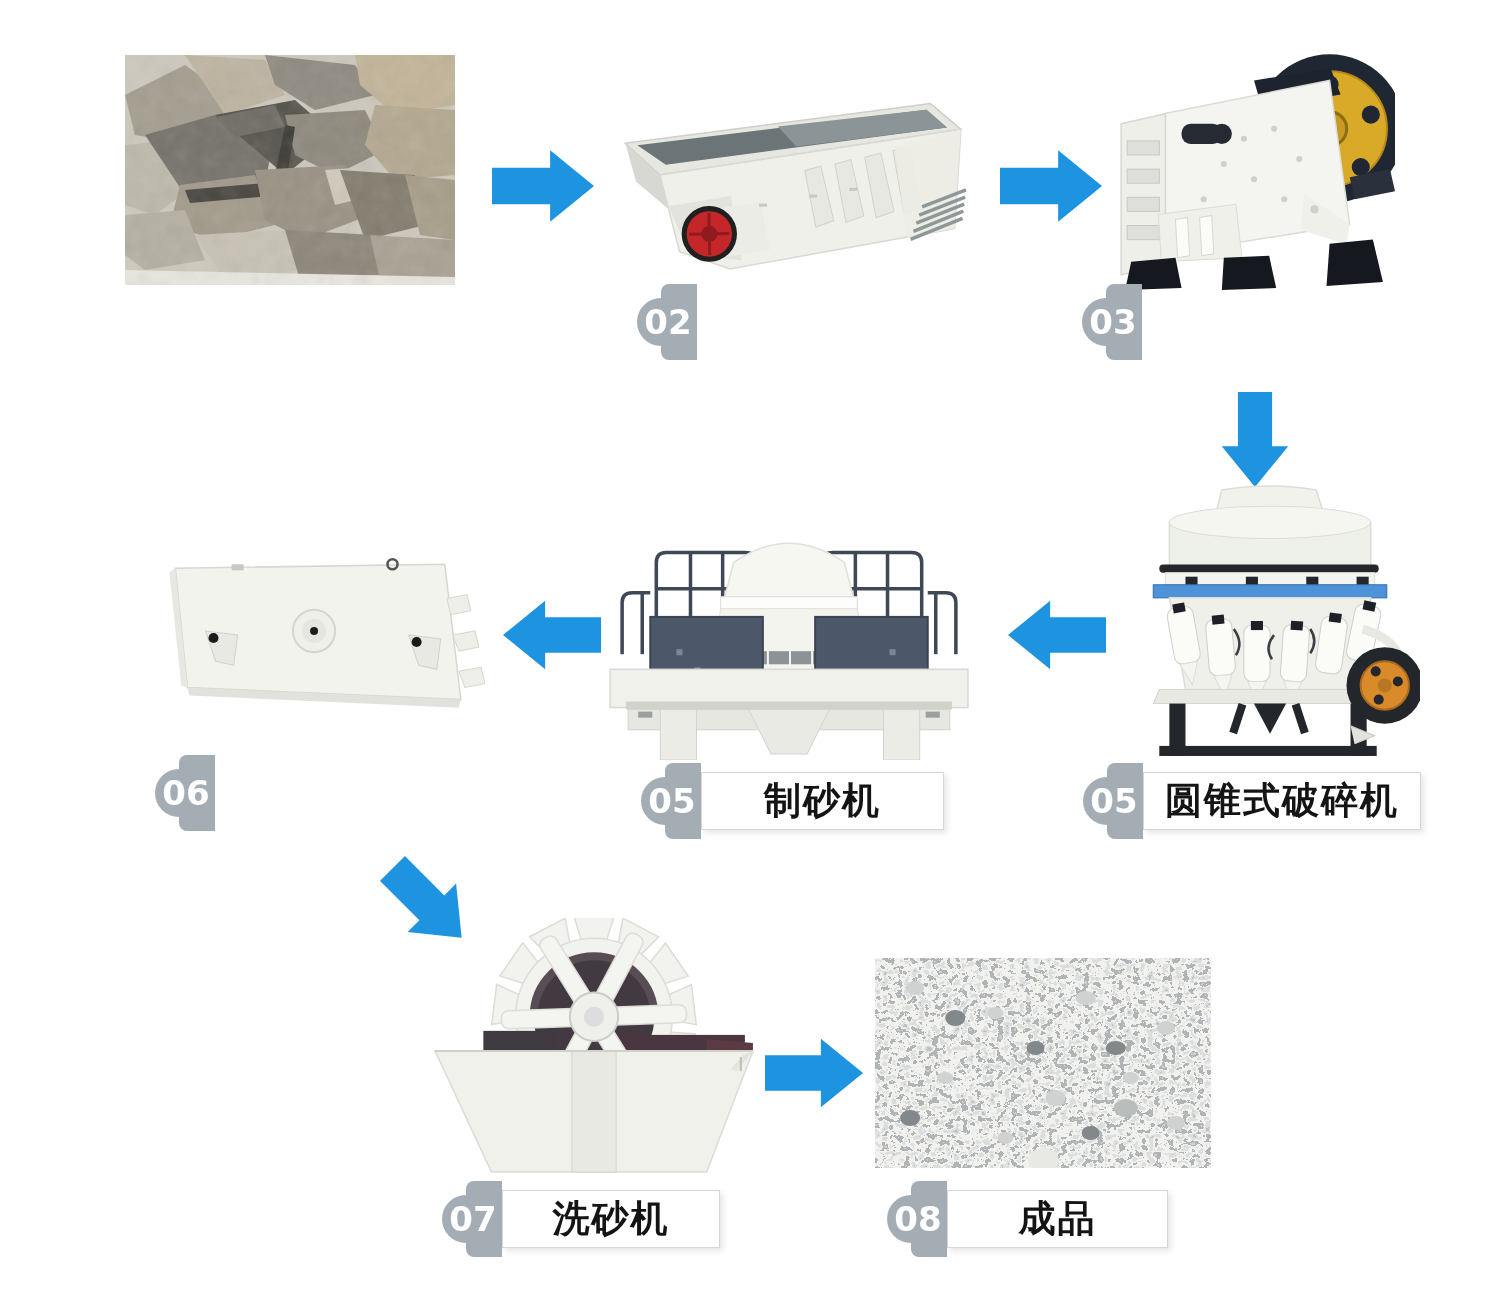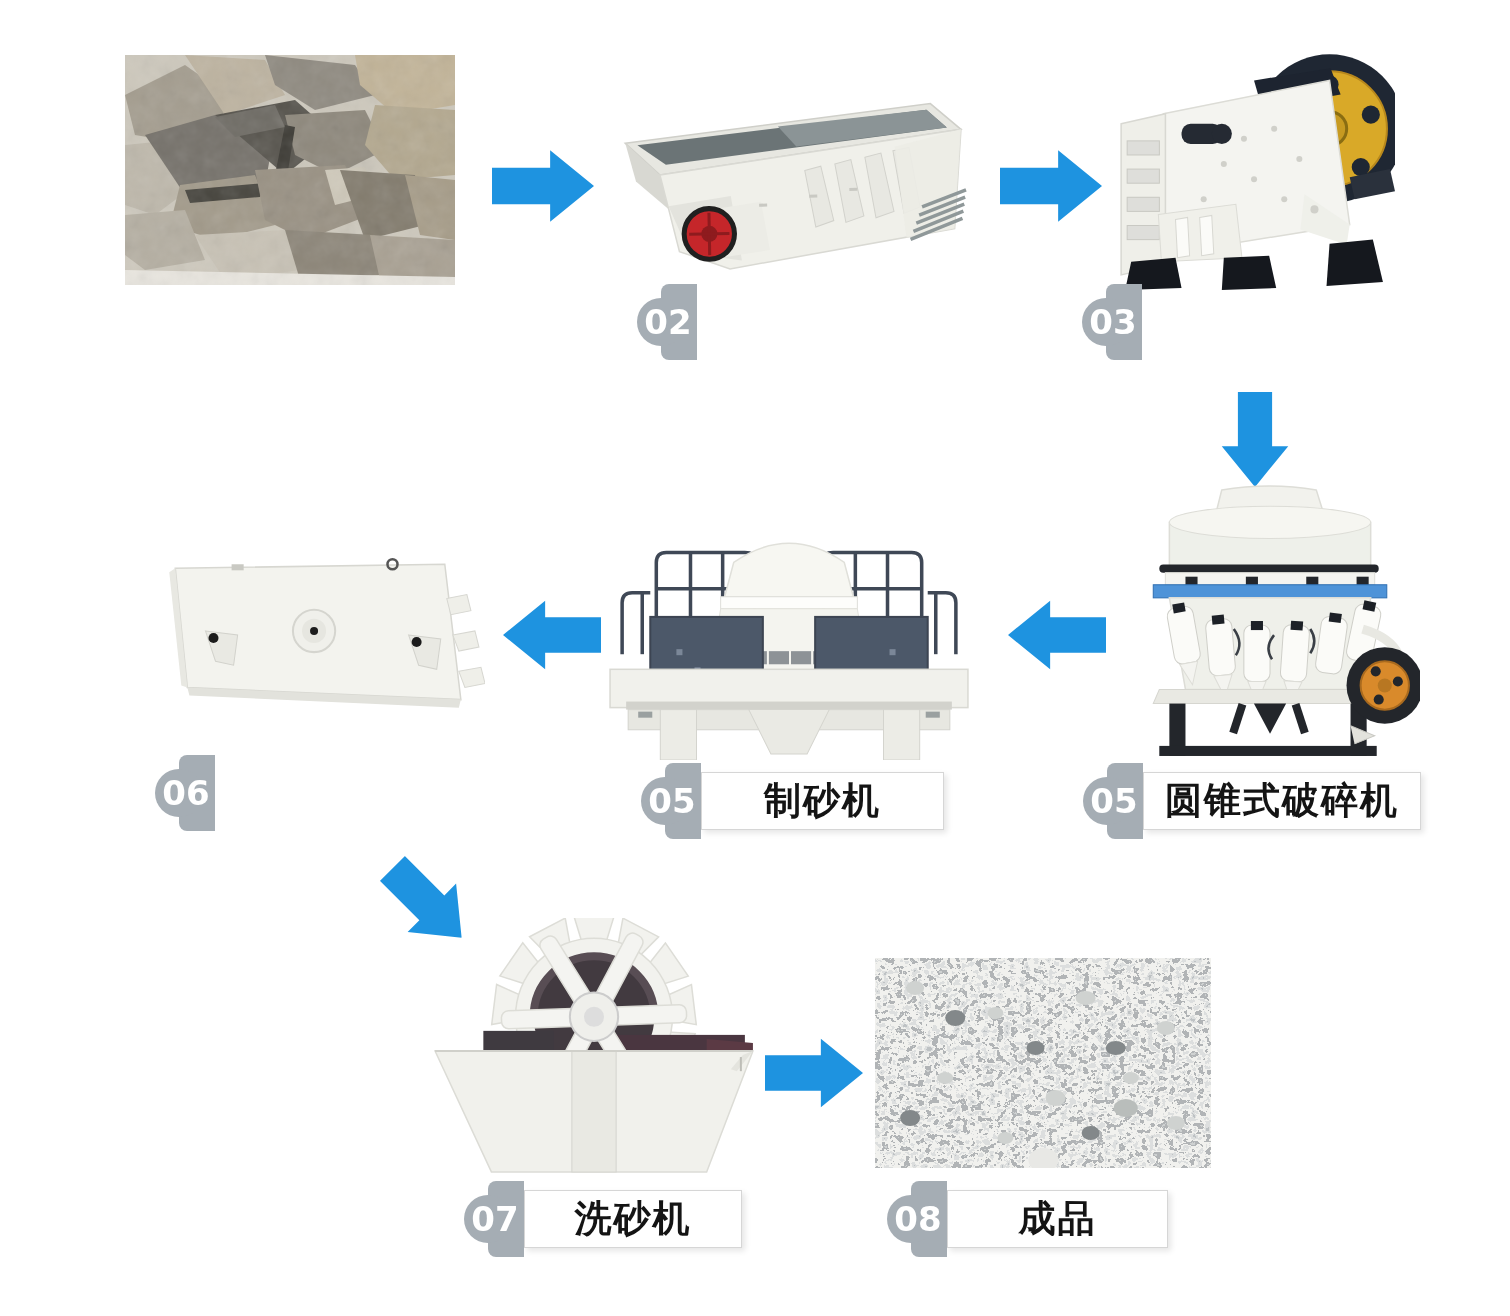--- a/index.html
+++ b/index.html
@@ -431,21 +431,21 @@
           <ellipse cx="160" cy="90" rx="9" ry="7"></ellipse>
           <ellipse cx="240" cy="90" rx="10" ry="7"></ellipse>
           <ellipse cx="35" cy="160" rx="10" ry="8"></ellipse>
           <ellipse cx="215" cy="175" rx="9" ry="7"></ellipse>
       </g>
       <ellipse cx="168" cy="202" rx="15" ry="12" fill="#e8e8e5"></ellipse>
       <ellipse cx="250" cy="150" rx="12" ry="9" fill="#b9bdbb"></ellipse>
     </svg>
   </div>
 
-  <div class="step-label" style="left:442px;top:1190px;width:278px;margin-left:22px;">
+  <div class="step-label" style="left:442px;top:1190px;width:278px;">
     <div class="badge">
         <div class="tab"></div>
         <div class="bubble"></div>
         <div class="num">07</div>
       </div>
     <div class="box">洗砂机</div>
   </div>
   <div class="step-label" style="left:887px;top:1190px;width:281px;text-decoration:underline;">
     <div class="badge">
         <div class="tab"></div>

